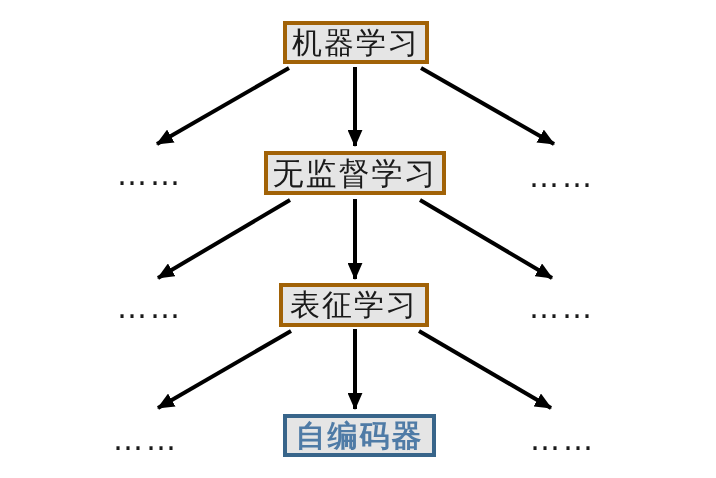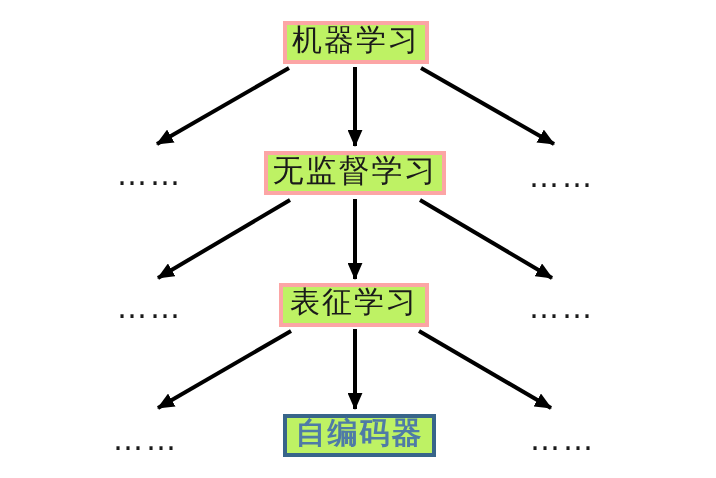--- a/index.html
+++ b/index.html
@@ -19,23 +19,24 @@
     position: absolute;
     left: 0;
     top: 0;
     width: 716px;
     height: 478px;
   }
   .node {
     position: absolute;
     box-sizing: border-box;
     display: flex;
+    align-items: center;
     justify-content: center;
-    background: #bef264;
-    border: 4px solid #fca5a5;
+    background: #e5e5e5;
+    border: 4px solid #a16207;
     color: #1a1a1a;
     font-size: 30px;
     line-height: 1;
     white-space: nowrap;
     letter-spacing: 2px;
   }
   .node-root        { left: 283px; top: 21px;  width: 146px; height: 43px; }
   .node-level2      { left: 264px; top: 151px; width: 182px; height: 44px; font-size: 31px; }
   .node-level3      { left: 279px; top: 283px; width: 150px; height: 44px; }
   .node-highlight   {

